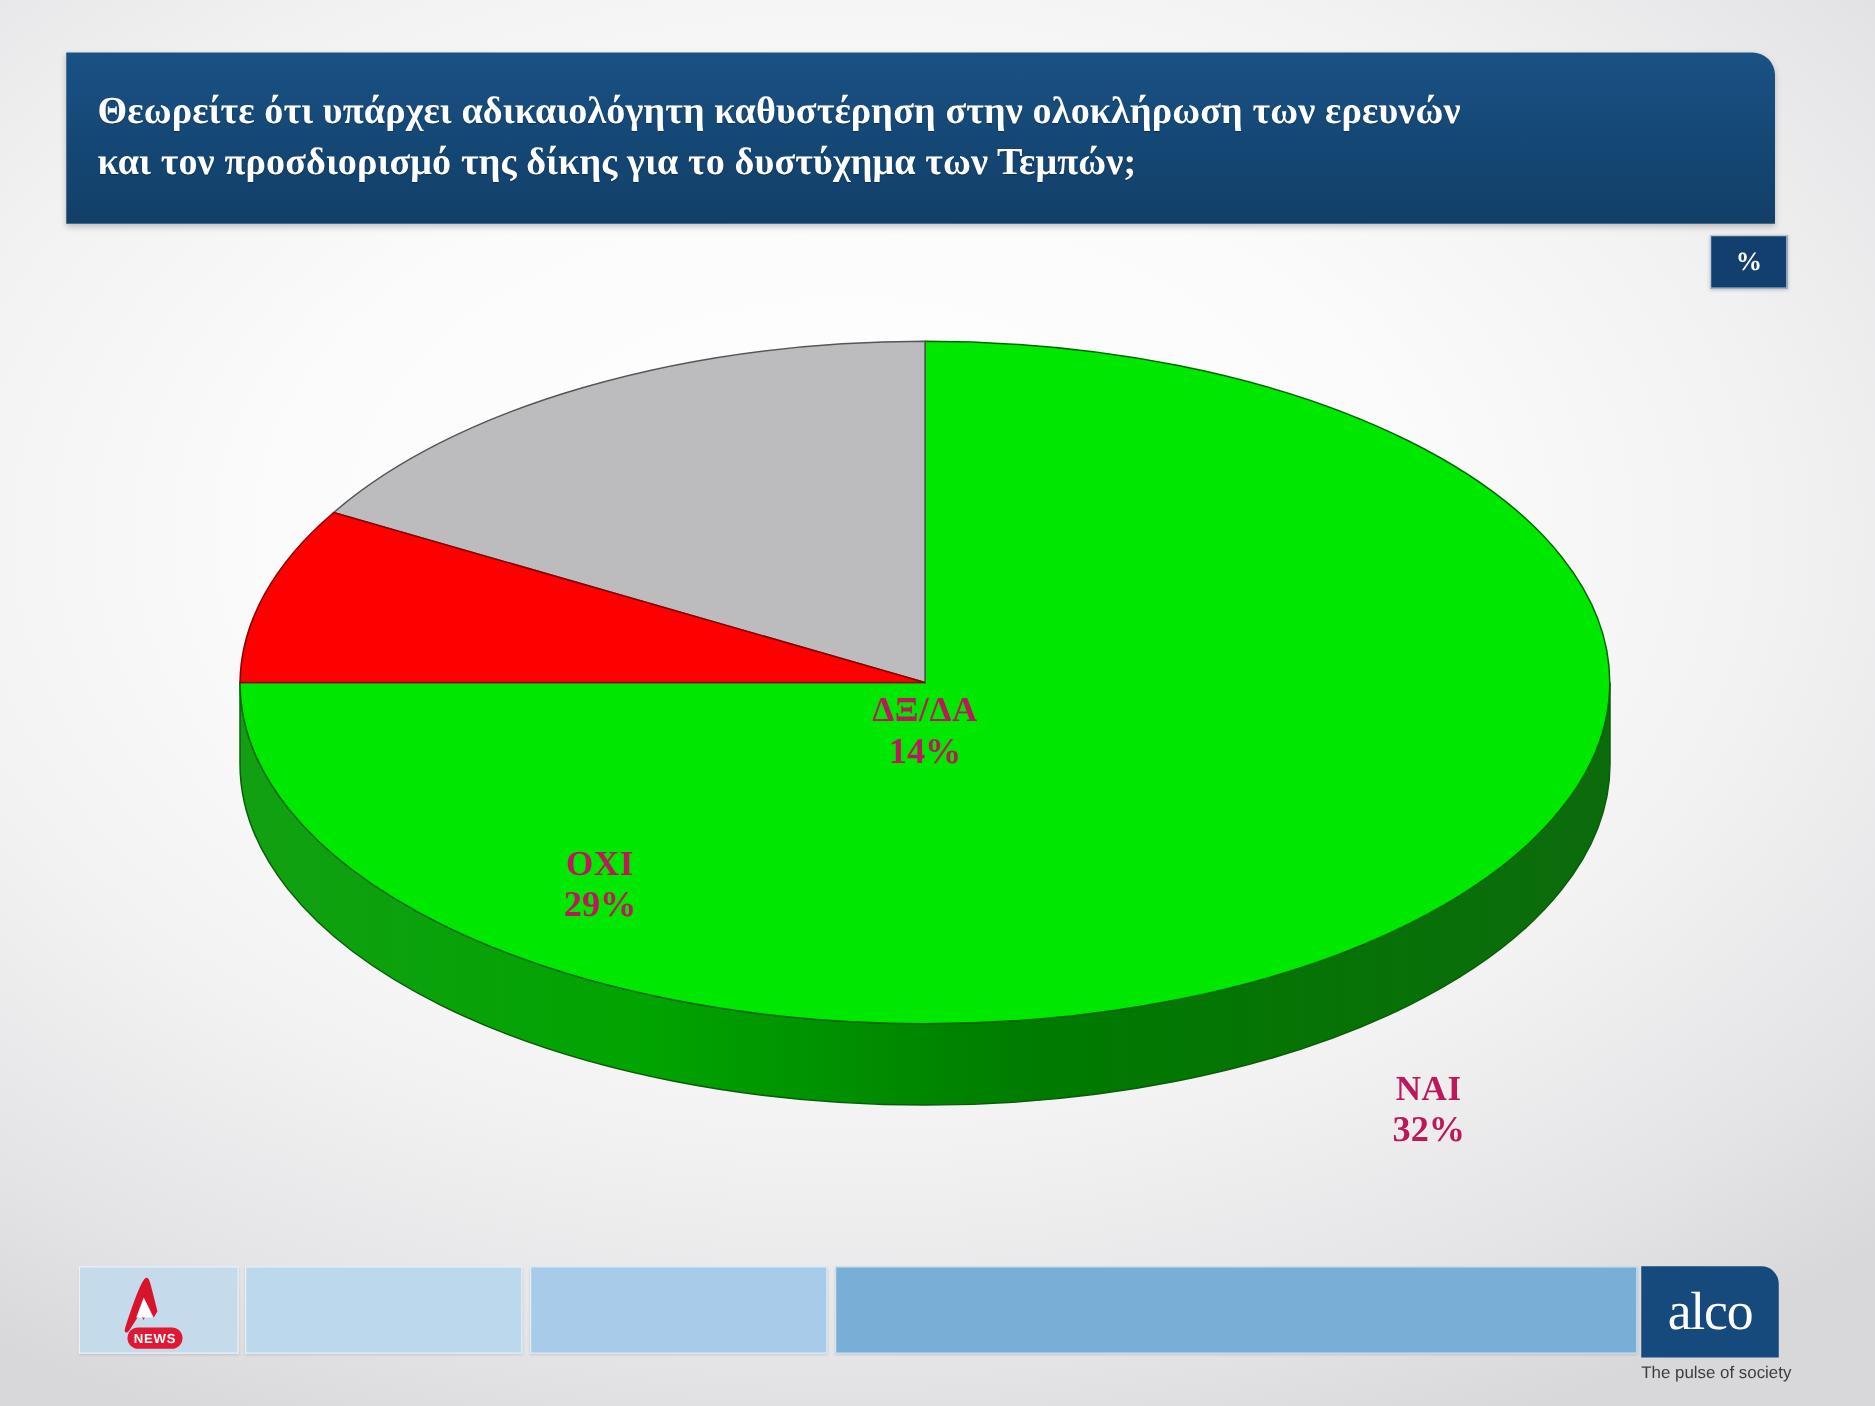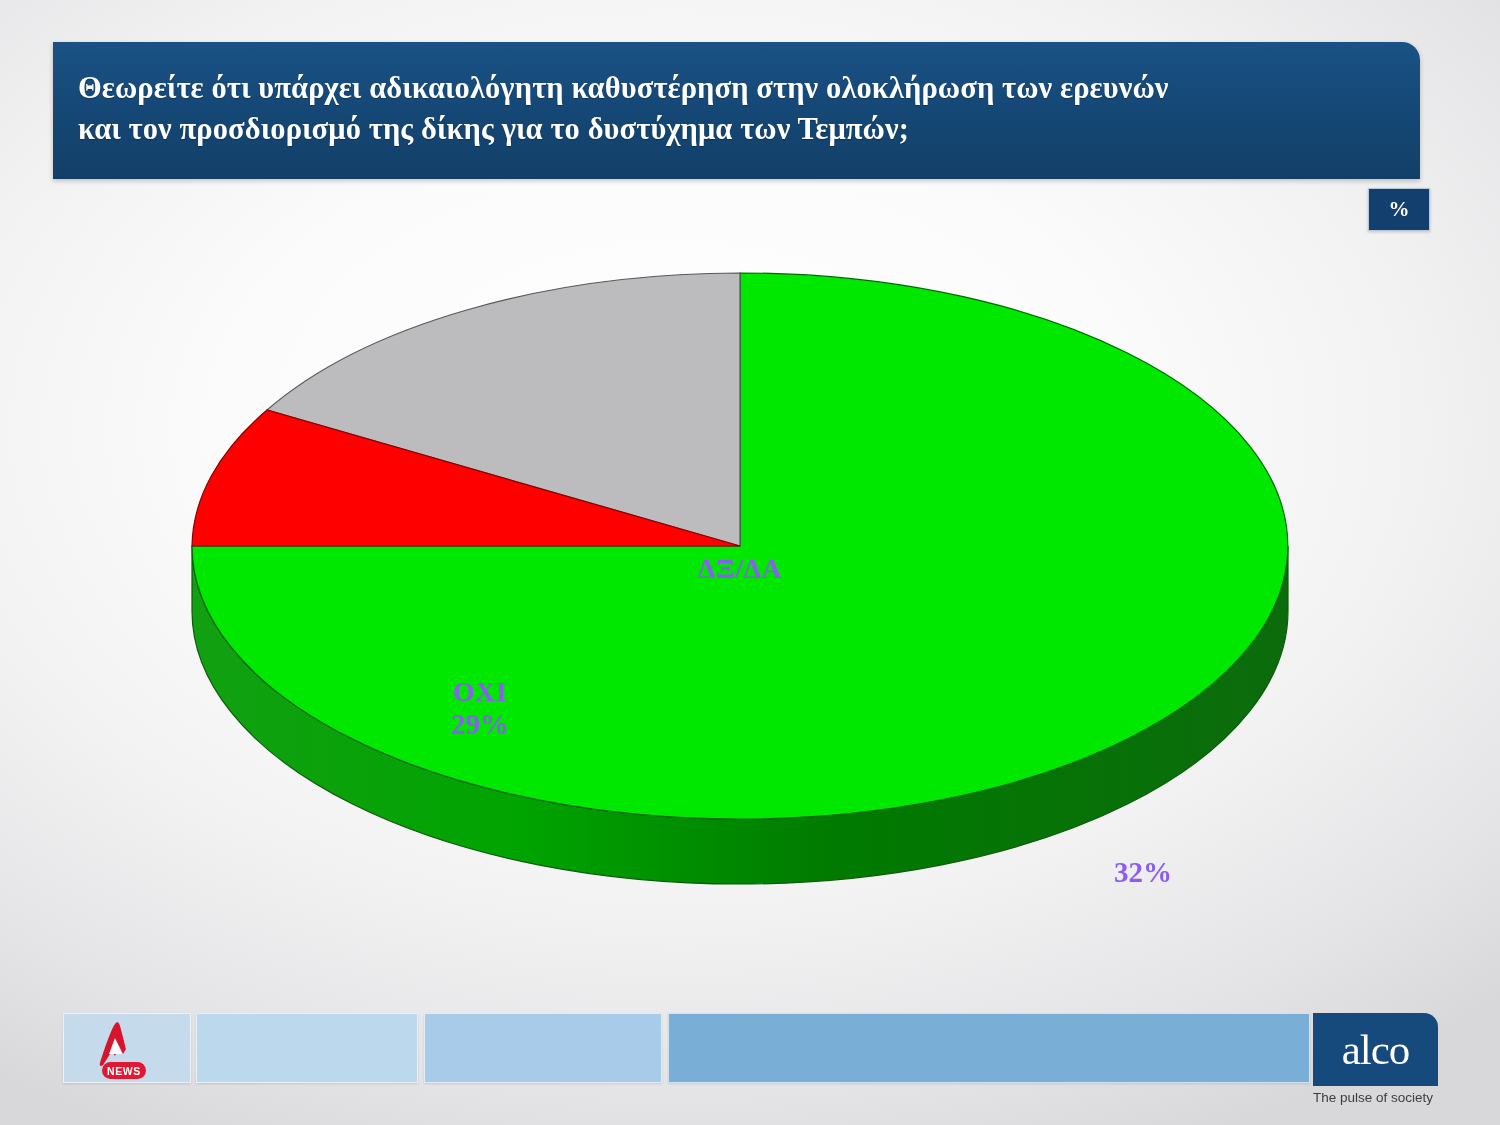--- a/index.html
+++ b/index.html
@@ -33,21 +33,21 @@
     display:flex; align-items:center; justify-content:center;
     color:#fff; font-size:21px; font-weight:bold;
     box-shadow:0 1px 3px rgba(0,0,0,.2);
   }
 
   
   #pie-chart{ position:absolute; left:150px; top:250px; width:1200px; height:720px; }
   #pie-chart svg{ display:block; width:100%; height:100%; }
 
   .slice-label{
-    position:absolute; text-align:center; color:#8b5cf6;
+    position:absolute; text-align:center; color:#be185d;
     font-weight:bold; line-height:1.16; pointer-events:none;
   }
   .slice-label .lab{ font-size:28px; display:block; letter-spacing:.5px;}
   .slice-label .val{ font-size:29px; display:block; }
 
   #label-dxda{ left:470px; top:303px; width:240px; }
   #label-oxi { left:215px; top:426px; width:230px; }
   #label-nai { left:878px; top:606px; width:230px; }
 
   
@@ -55,21 +55,21 @@
   .fblock{ position:absolute; top:0; height:70px; border:1px solid rgba(255,255,255,.65);
            box-shadow:0 1px 2px rgba(0,0,0,.12); }
   #fblock-1{ left:63px;  width:128px; background:#c5dbeb; }
   #fblock-2{ left:196px; width:222px; background:#bcd8ed; }
   #fblock-3{ left:424px; width:238px; background:#a7cbe8; }
   #fblock-4{ left:668px; width:642px; background:#79afd6; }
 
   #a-news-logo{ position:absolute; left:85px; top:1020px; width:82px; height:62px; }
 
   #alco-logo{
-    position:absolute; left:1313px; top:1013px; width:125px; height:73px;
+    position:absolute; left:1313px; top:1013px; width:110px; height:73px;
     background:#16497c; border-top-right-radius:14px;
     display:flex; align-items:center; justify-content:center;
   }
   #alco-word{ color:#fff; font-size:43px; line-height:43px; letter-spacing:-1px;
               font-family:"Liberation Serif", serif; }
   #alco-tagline{
     position:absolute; left:1313px; top:1090px; width:135px;
     text-align:left; color:#3d3d3d; font-size:13.5px;
     font-family:"Liberation Sans", sans-serif;
   }
@@ -105,26 +105,28 @@
 
     <path d="M 590 296 L 590 23 A 548 273 0 0 1 590 569 A 548 273 0 0 1 42 296 Z" fill="#00e800" stroke="#036903" stroke-width="1.2"></path>
 
     <path d="M 590 296 L 590 23 A 548 273 0 0 0 117 160 Z" fill="#bcbcbf" stroke="#565658" stroke-width="1.2"></path>
 
     <path d="M 590 296 L 117 160 A 548 273 0 0 0 42 296 Z" fill="#fe0000" stroke="#8e0000" stroke-width="1.2"></path>
   </svg>
 
   <div class="slice-label" id="label-dxda">
     <span class="lab">ΔΞ/ΔΑ</span>
+    <span class="val">14%</span>
   </div>
   <div class="slice-label" id="label-oxi">
     <span class="lab">ΟΧΙ</span>
     <span class="val">29%</span>
   </div>
   <div class="slice-label" id="label-nai">
+    <span class="lab">ΝΑΙ</span>
     <span class="val">32%</span>
   </div>
 </div>
 
 <div id="footer-blocks">
   <div class="fblock" id="fblock-1"></div>
   <div class="fblock" id="fblock-2"></div>
   <div class="fblock" id="fblock-3"></div>
   <div class="fblock" id="fblock-4"></div>
 </div>

